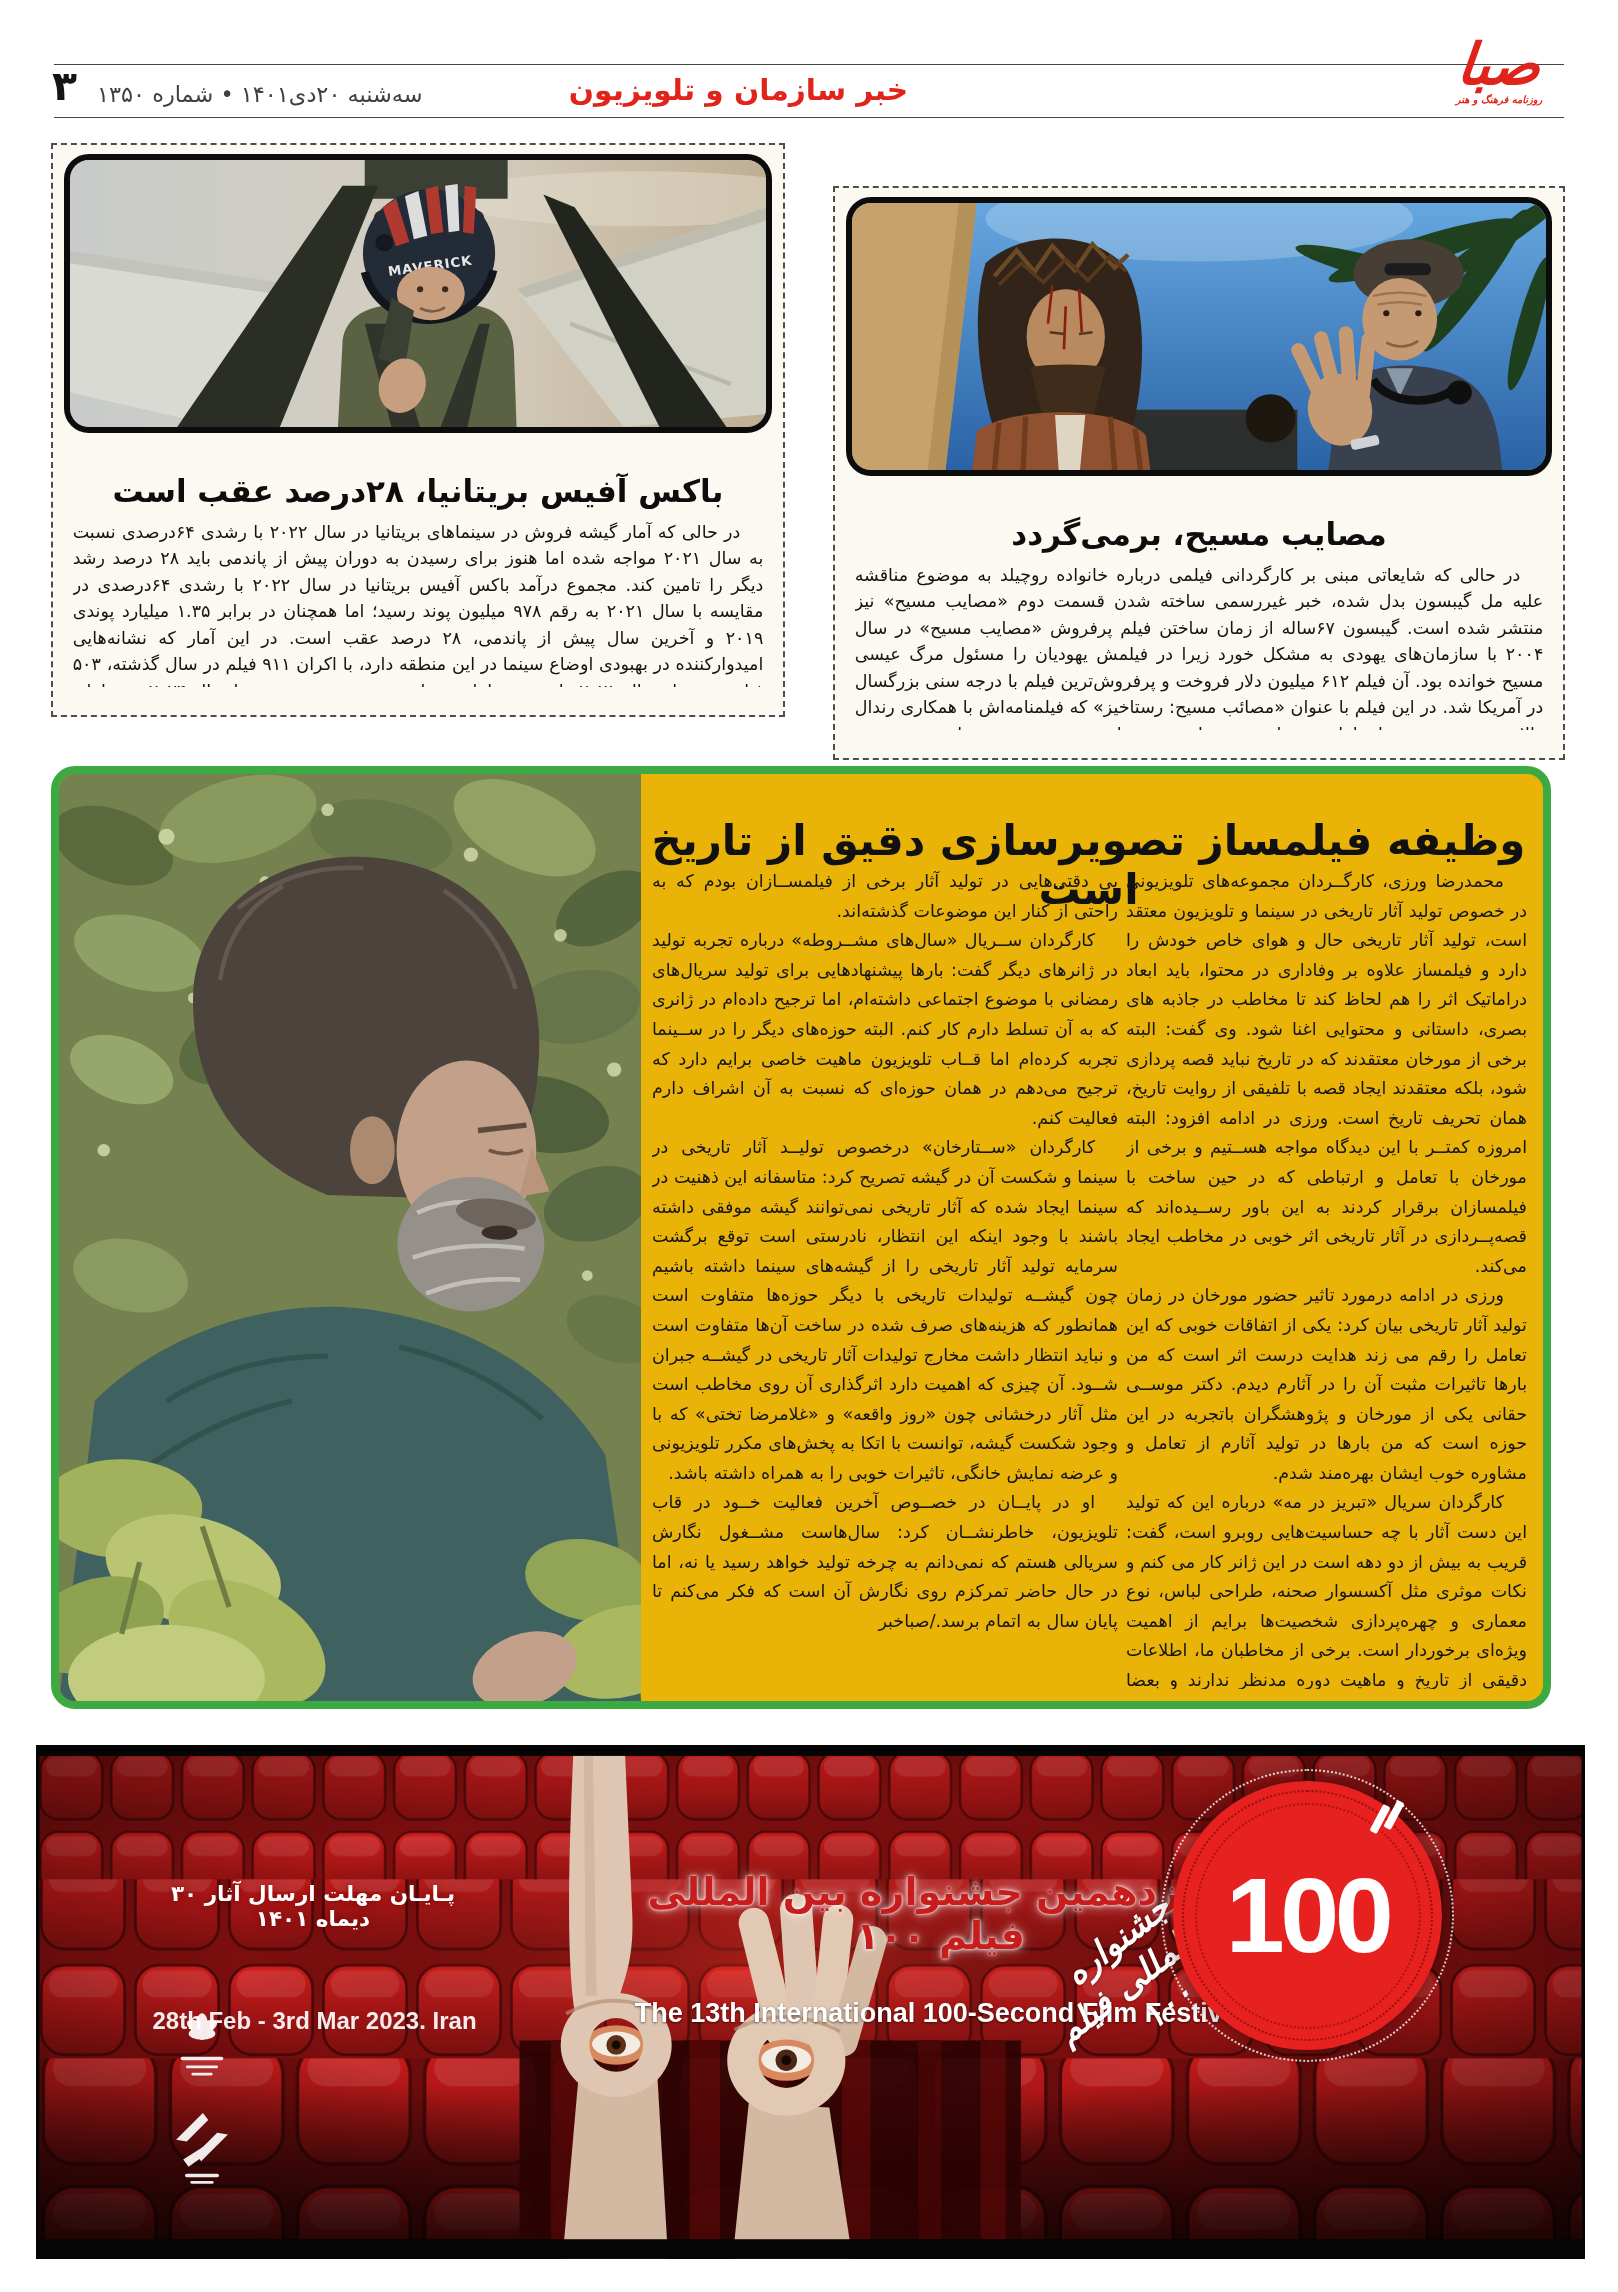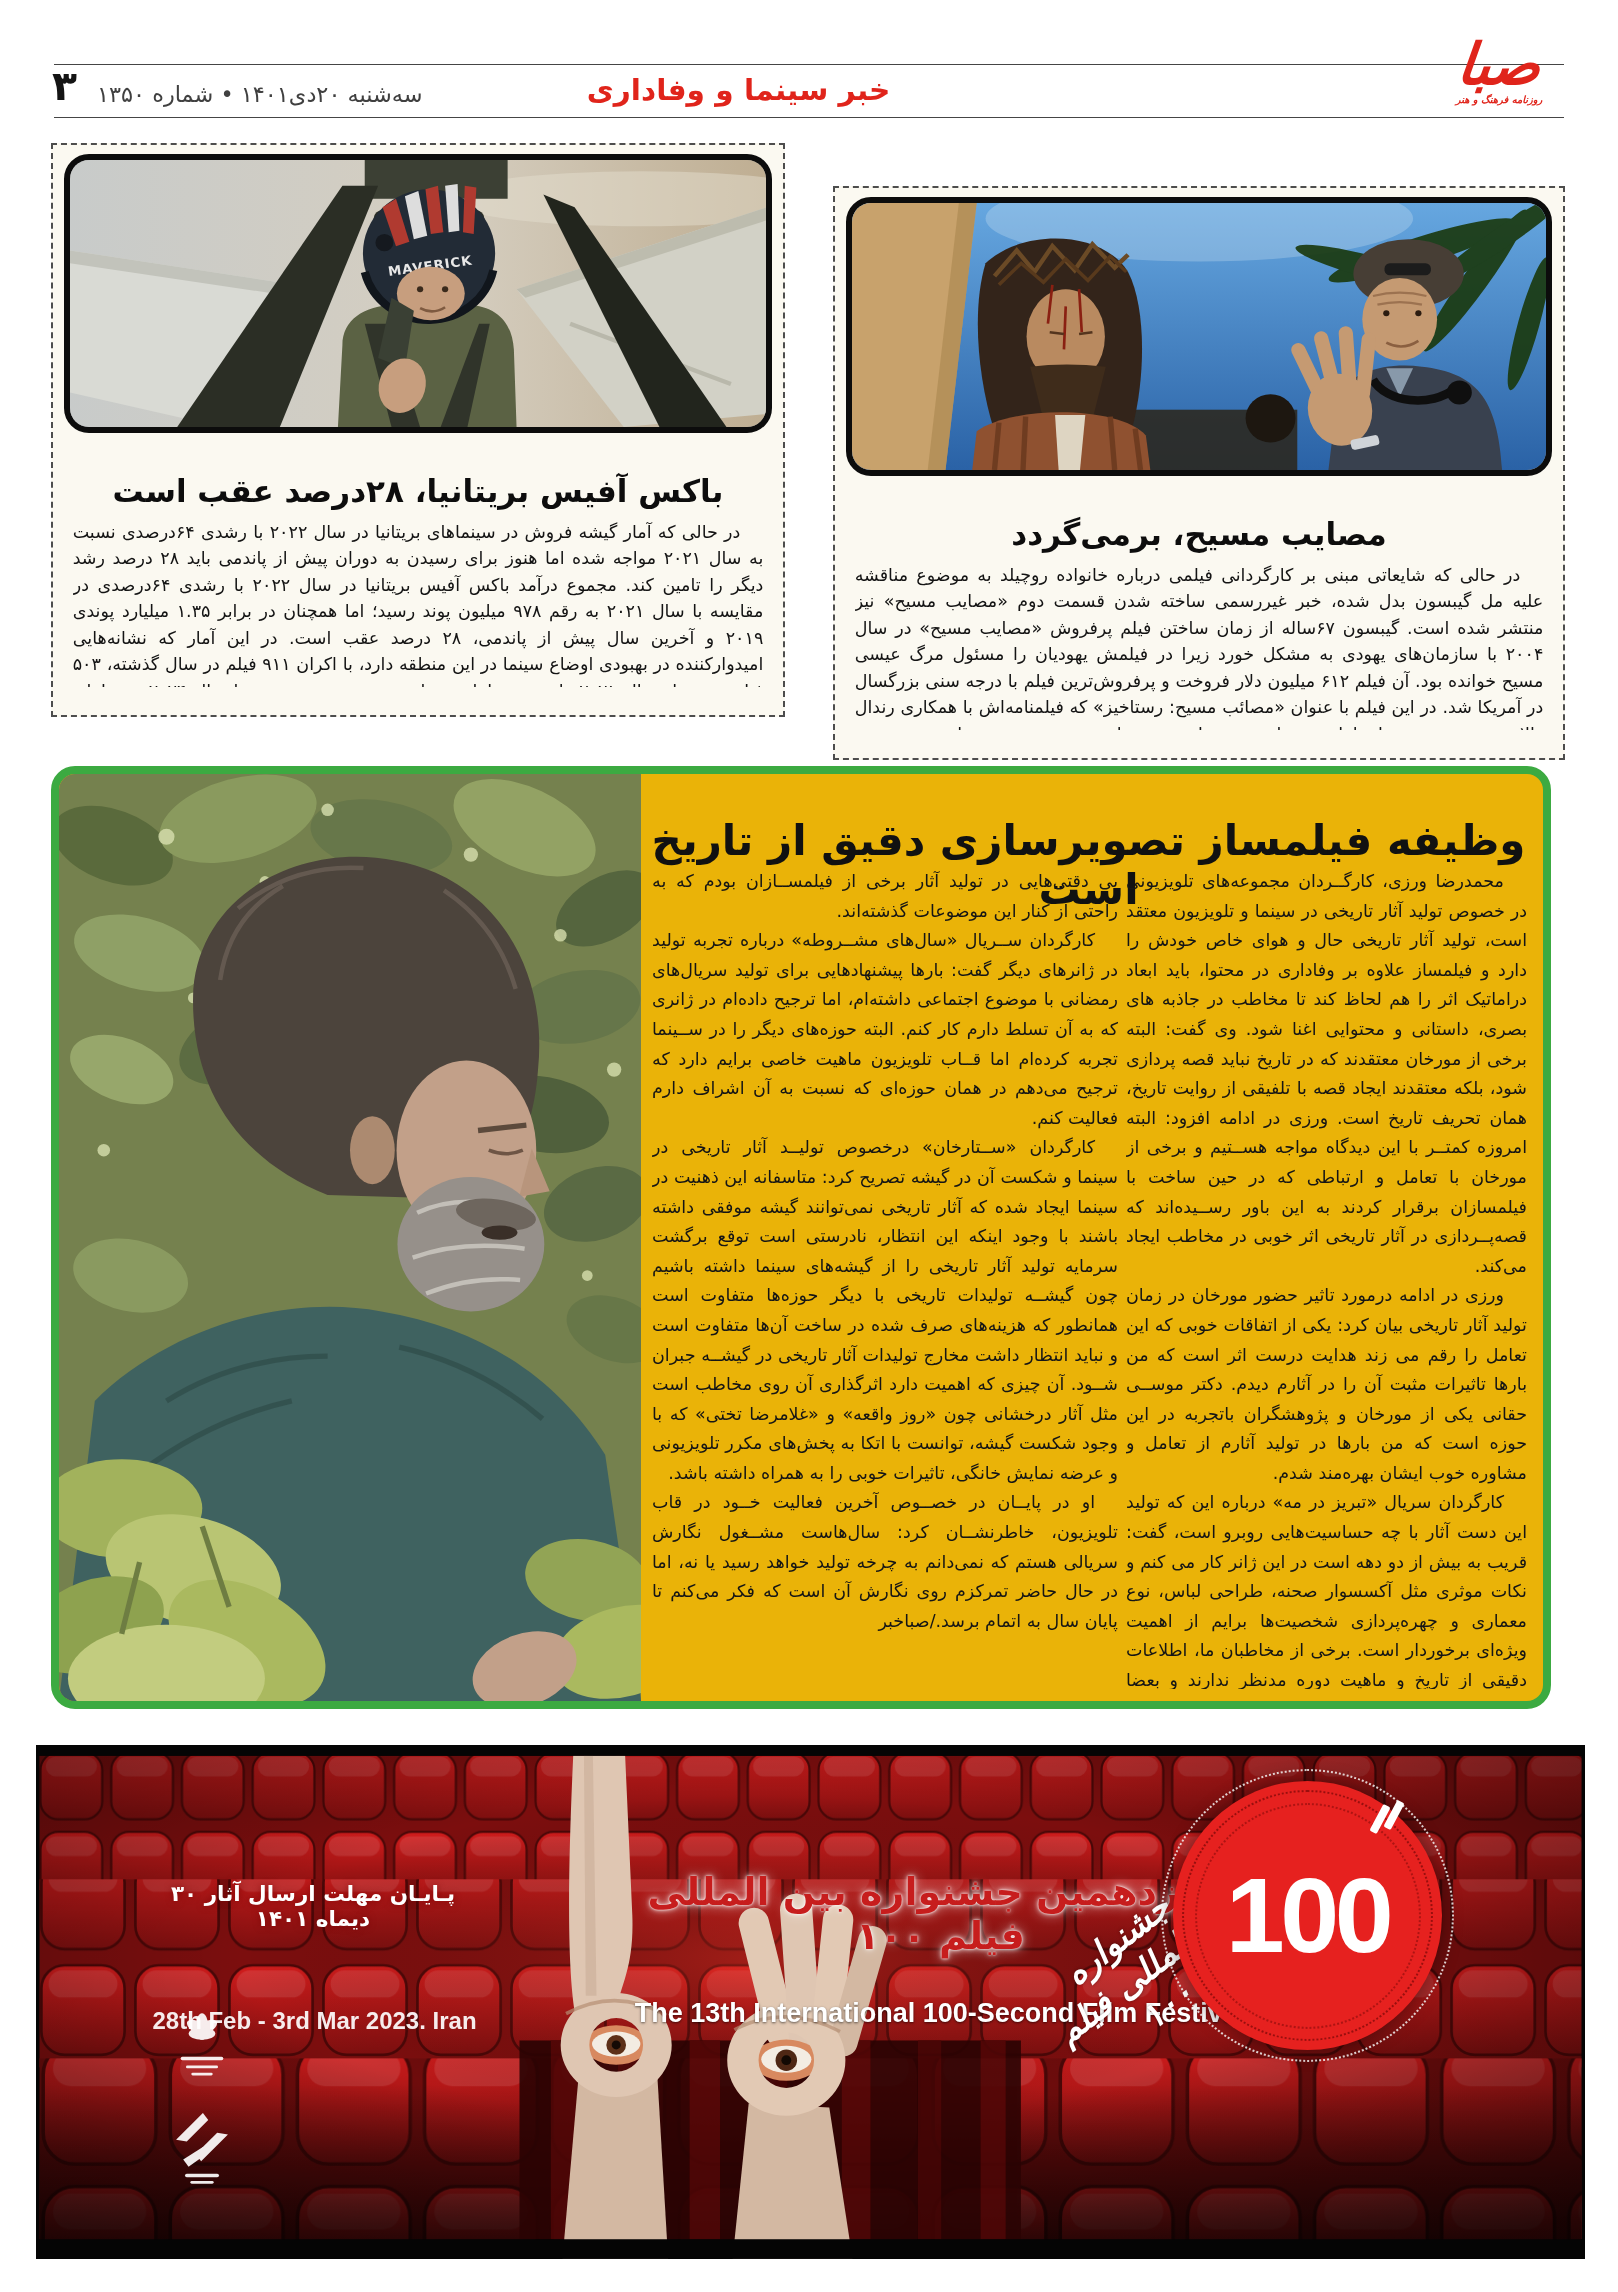--- a/index.html
+++ b/index.html
@@ -79,21 +79,21 @@
 </style>
 </head>
 <body>
 
 <div id="page">
 
   <div class="rule rule-top"></div>
   <div class="rule rule-bottom"></div>
   <div class="page-num">۳</div>
   <div class="date-line">سه‌شنبه ۲۰دی۱۴۰۱ • شماره ۱۳۵۰</div>
-  <div class="section-title">خبر سینما و وفاداری</div>
+  <div class="section-title">خبر سازمان و تلویزیون</div>
   <div class="masthead">
     <div class="logo-text">صبا</div>
     <div class="logo-tagline">روزنامه فرهنگ و هنر</div>
   </div>
 
   <section class="news-box box-left">
     <div class="box-photo">
       <svg viewBox="0 0 780 310" preserveAspectRatio="none">
         <defs>
           <linearGradient id="tgSky" x1="0" y1="0" x2="1" y2="0">

